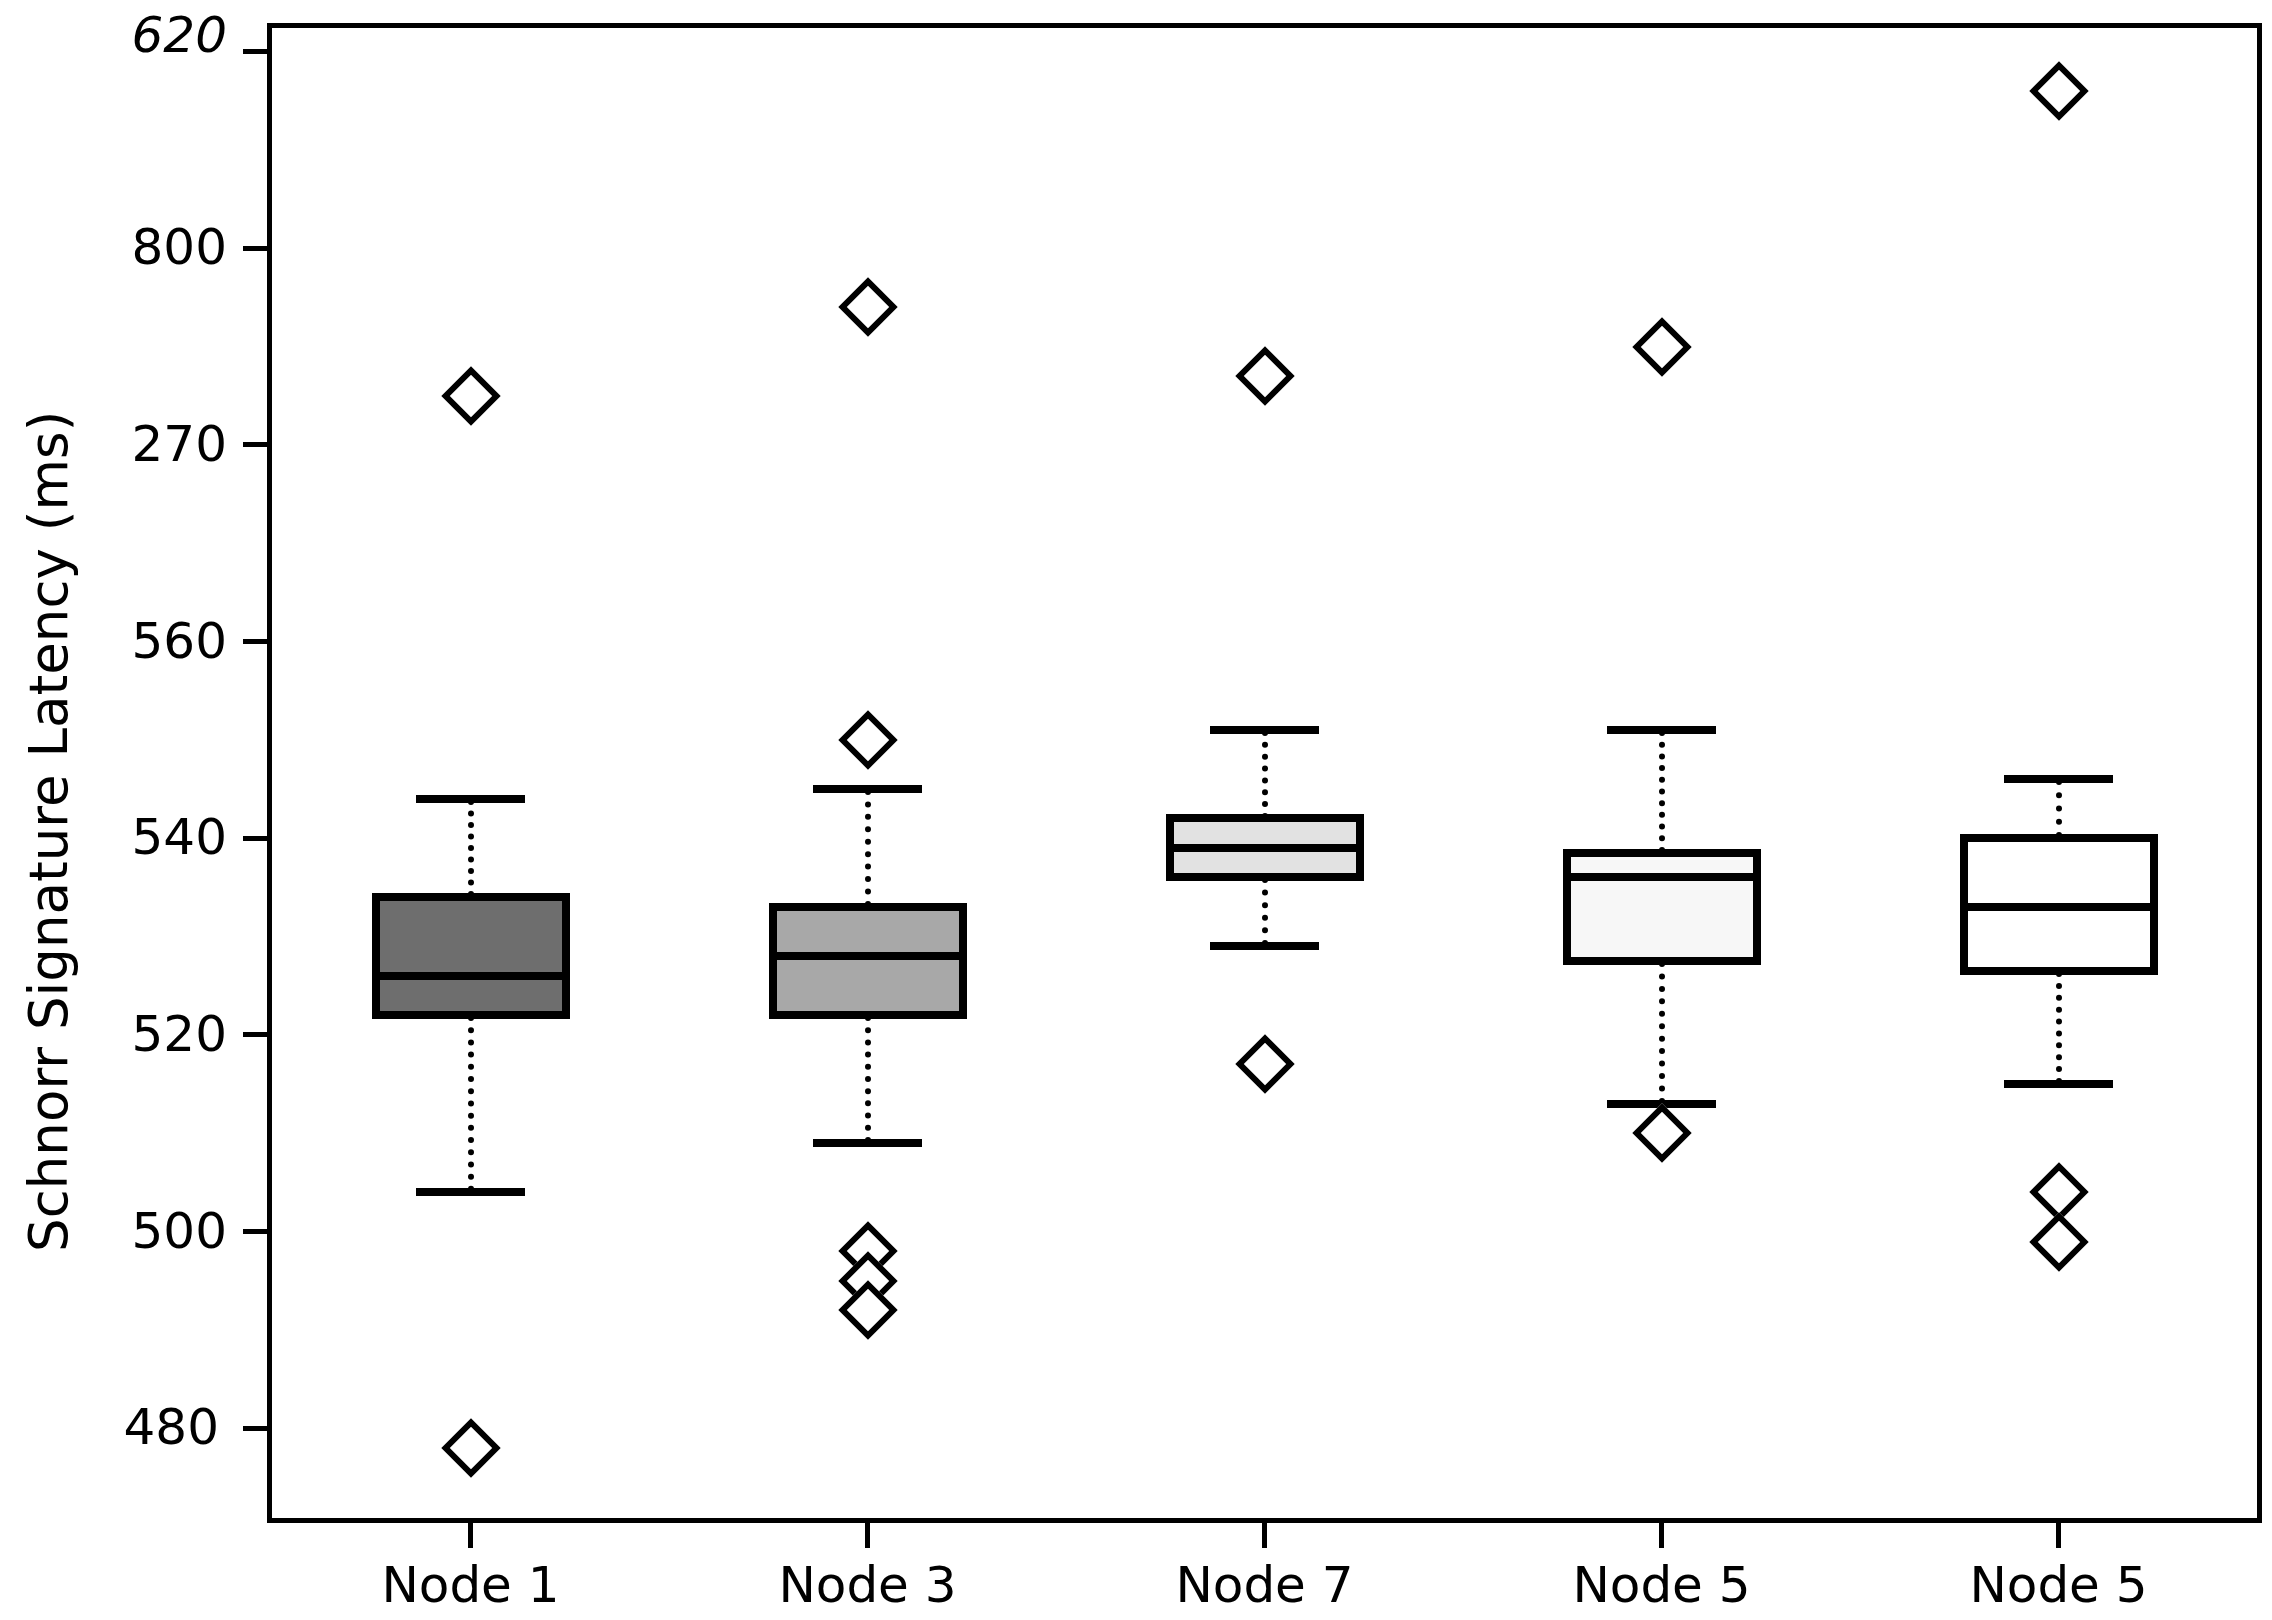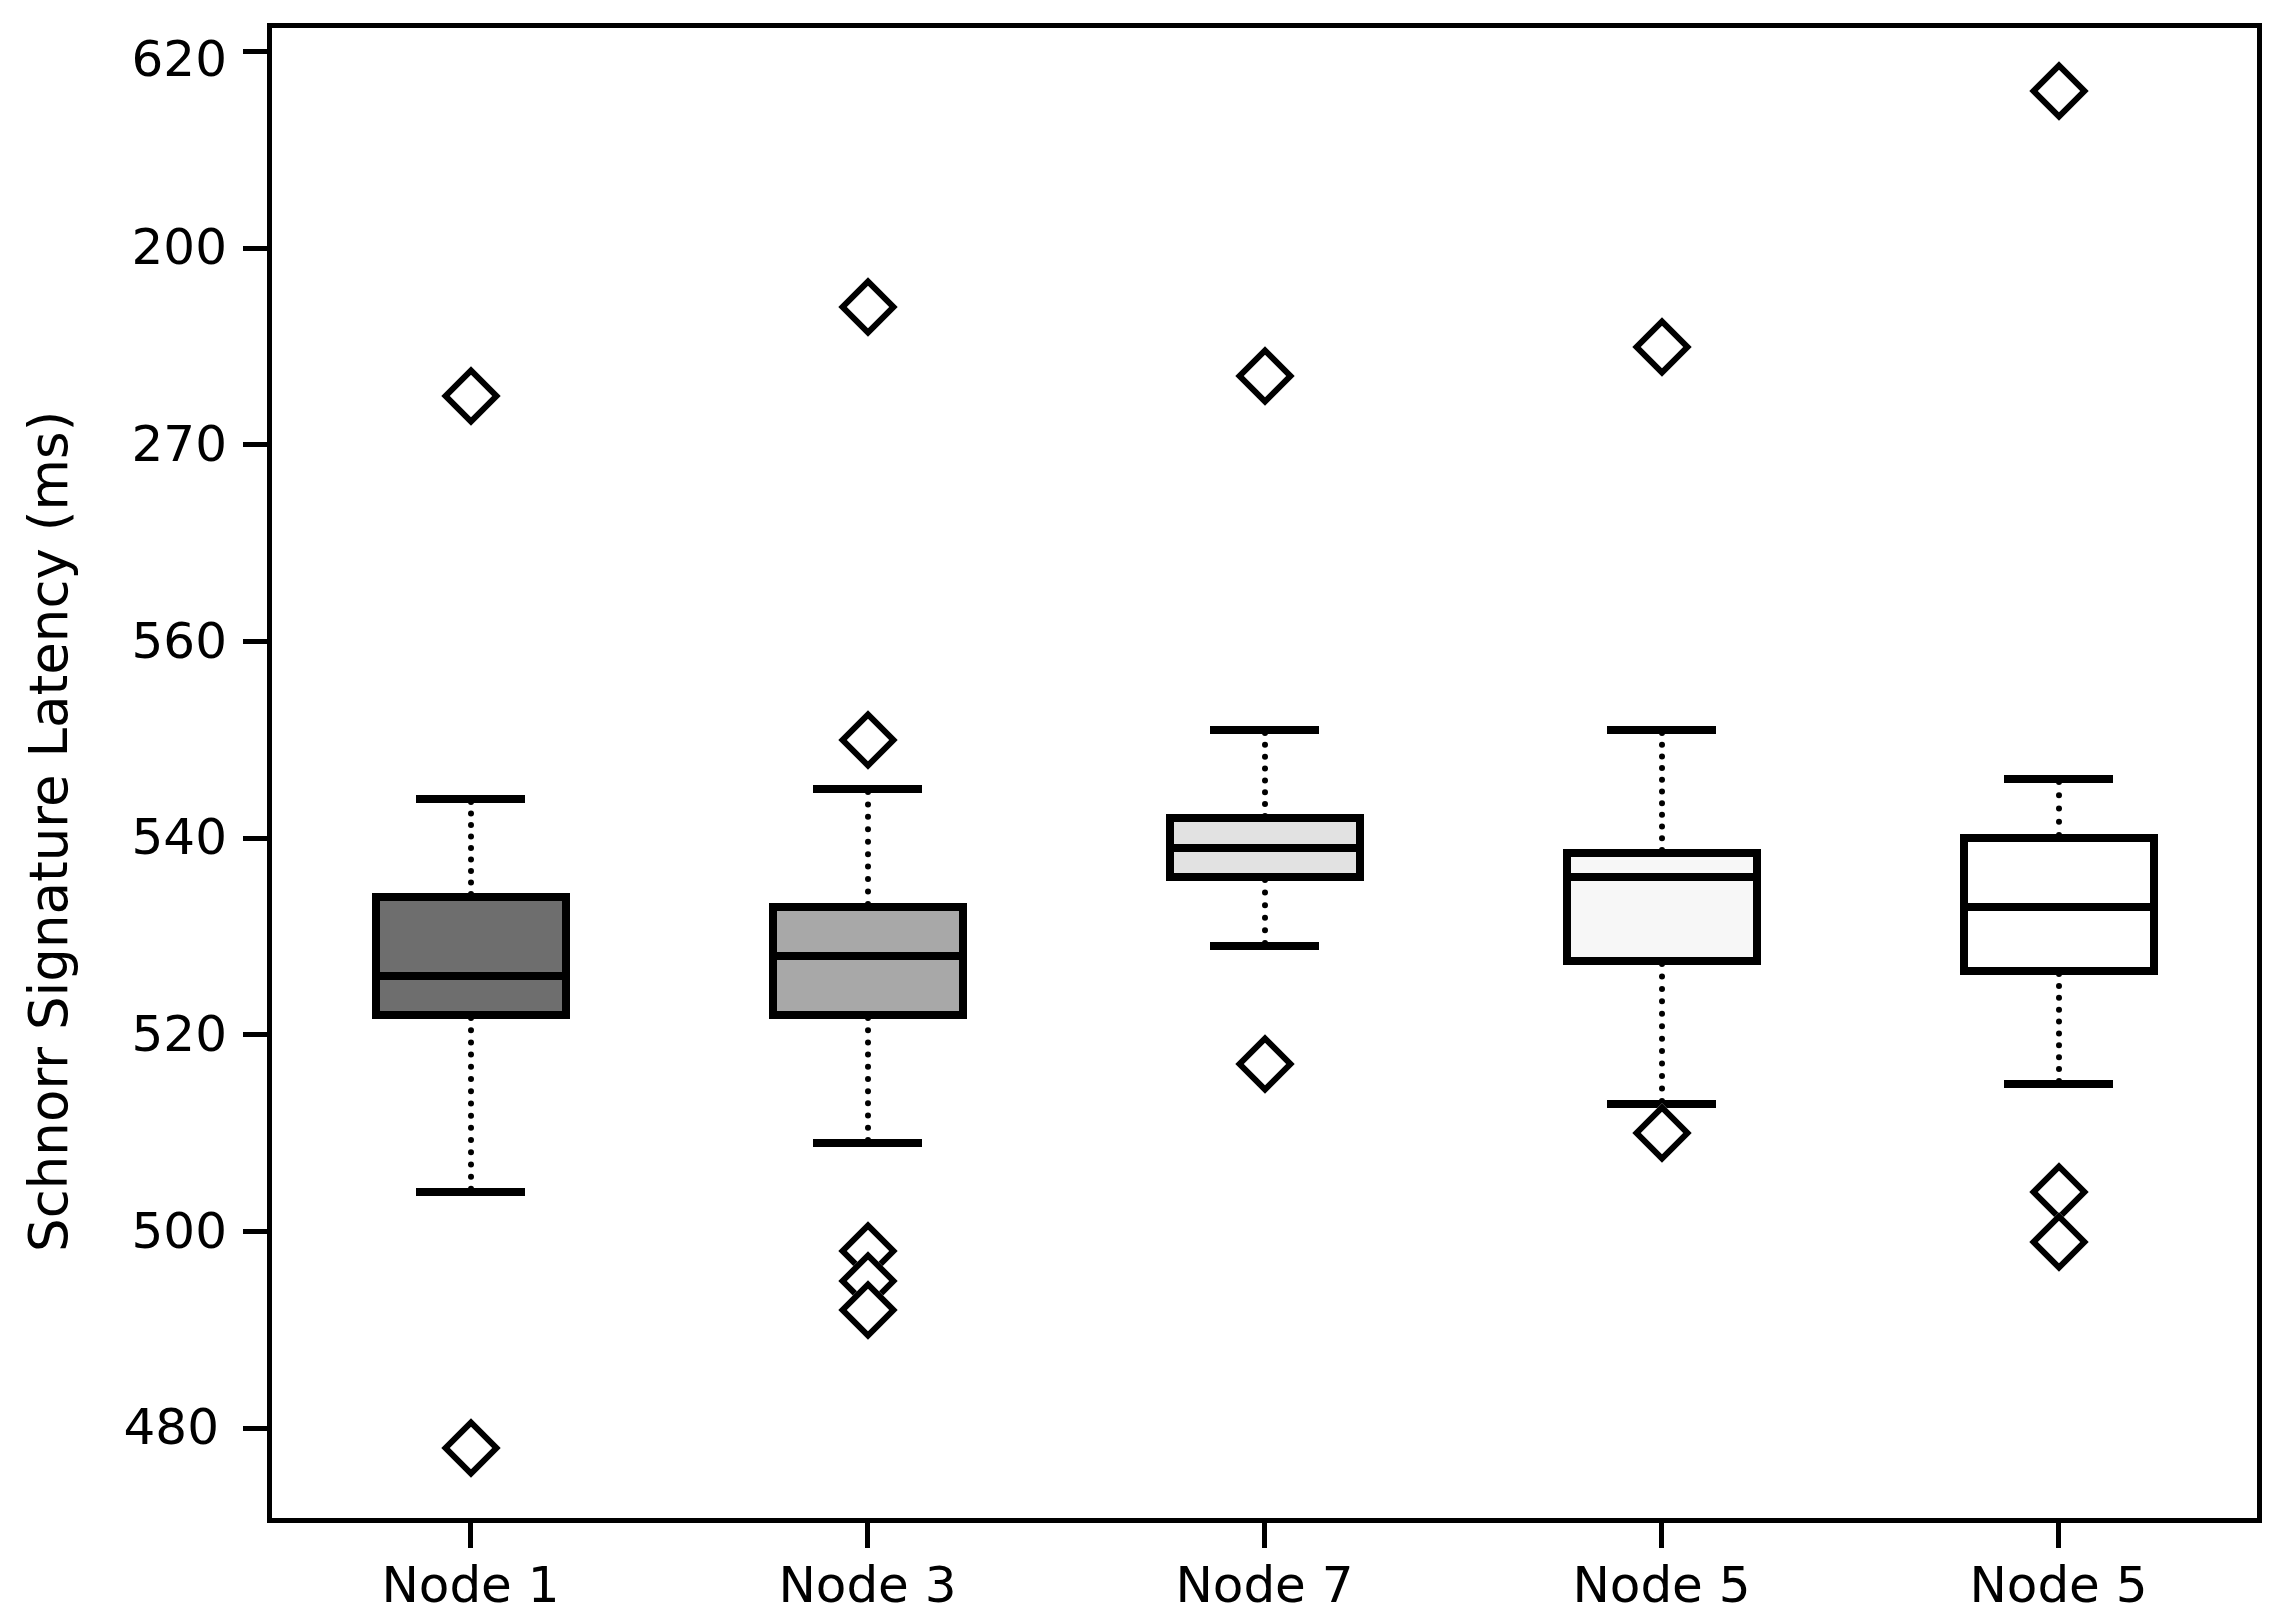--- a/index.html
+++ b/index.html
@@ -102,23 +102,23 @@
       <div class="ytick-label" style="left: 69px; top: 1206px;">500</div>
       <div class="ytick-mark" style="left: 243px; top: 1032px;"></div>
       <div class="ytick-label" style="left: 69px; top: 1009px;">520</div>
       <div class="ytick-mark" style="left: 243px; top: 836px;"></div>
       <div class="ytick-label" style="left: 69px; top: 812px;">540</div>
       <div class="ytick-mark" style="left: 243px; top: 639px;"></div>
       <div class="ytick-label" style="left: 69px; top: 616px;">560</div>
       <div class="ytick-mark" style="left: 243px; top: 442px;"></div>
       <div class="ytick-label" style="left: 69px; top: 419px;">270</div>
       <div class="ytick-mark" style="left: 243px; top: 246px;"></div>
-      <div class="ytick-label" style="left: 69px; top: 222px;">200</div>
+      <div class="ytick-label" style="left: 69px; top: 222px;">800</div>
       <div class="ytick-mark" style="left: 243px; top: 49px;"></div>
-      <div class="ytick-label" style="left: 69px; top: 34px;">620</div>
+      <div class="ytick-label" style="left: 69px; top: 10px; font-style: italic;">620</div>
       <div class="xtick-mark" style="left: 468px; top: 1523px;"></div>
       <div class="xtick-label" style="left: 322px; top: 1559px;">Node 1</div>
       <div class="xtick-mark" style="left: 865px; top: 1523px;"></div>
       <div class="xtick-label" style="left: 719px; top: 1559px;">Node 3</div>
       <div class="xtick-mark" style="left: 1262px; top: 1523px;"></div>
       <div class="xtick-label" style="left: 1116px; top: 1559px;">Node 7</div>
       <div class="xtick-mark" style="left: 1659px; top: 1523px;"></div>
       <div class="xtick-label" style="left: 1513px; top: 1559px;">Node 5</div>
       <div class="xtick-mark" style="left: 2056px; top: 1523px;"></div>
       <div class="xtick-label" style="left: 1910px; top: 1559px;">Node 5</div>

